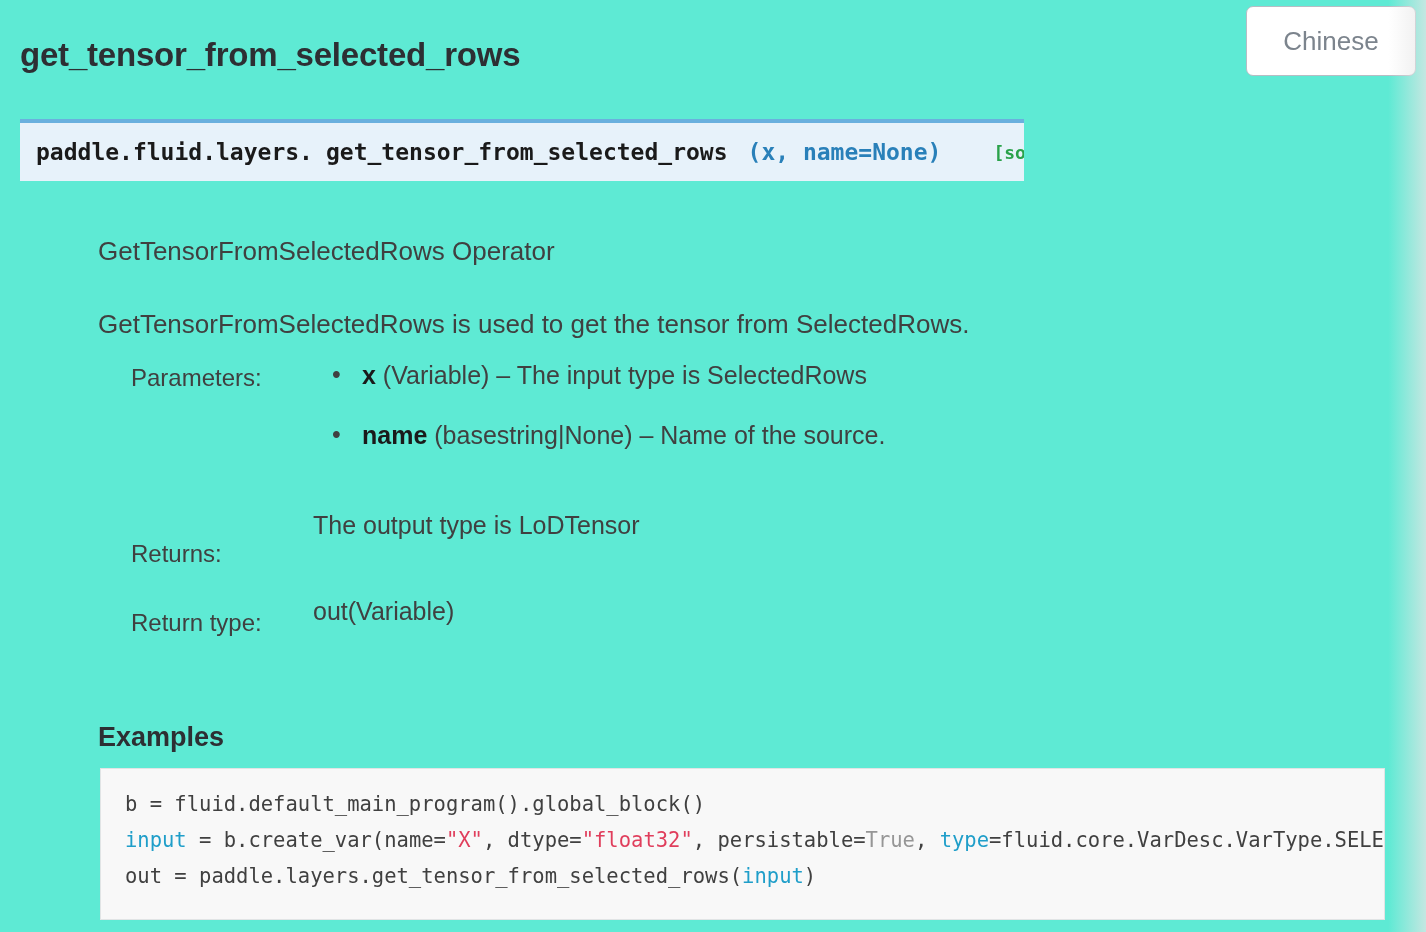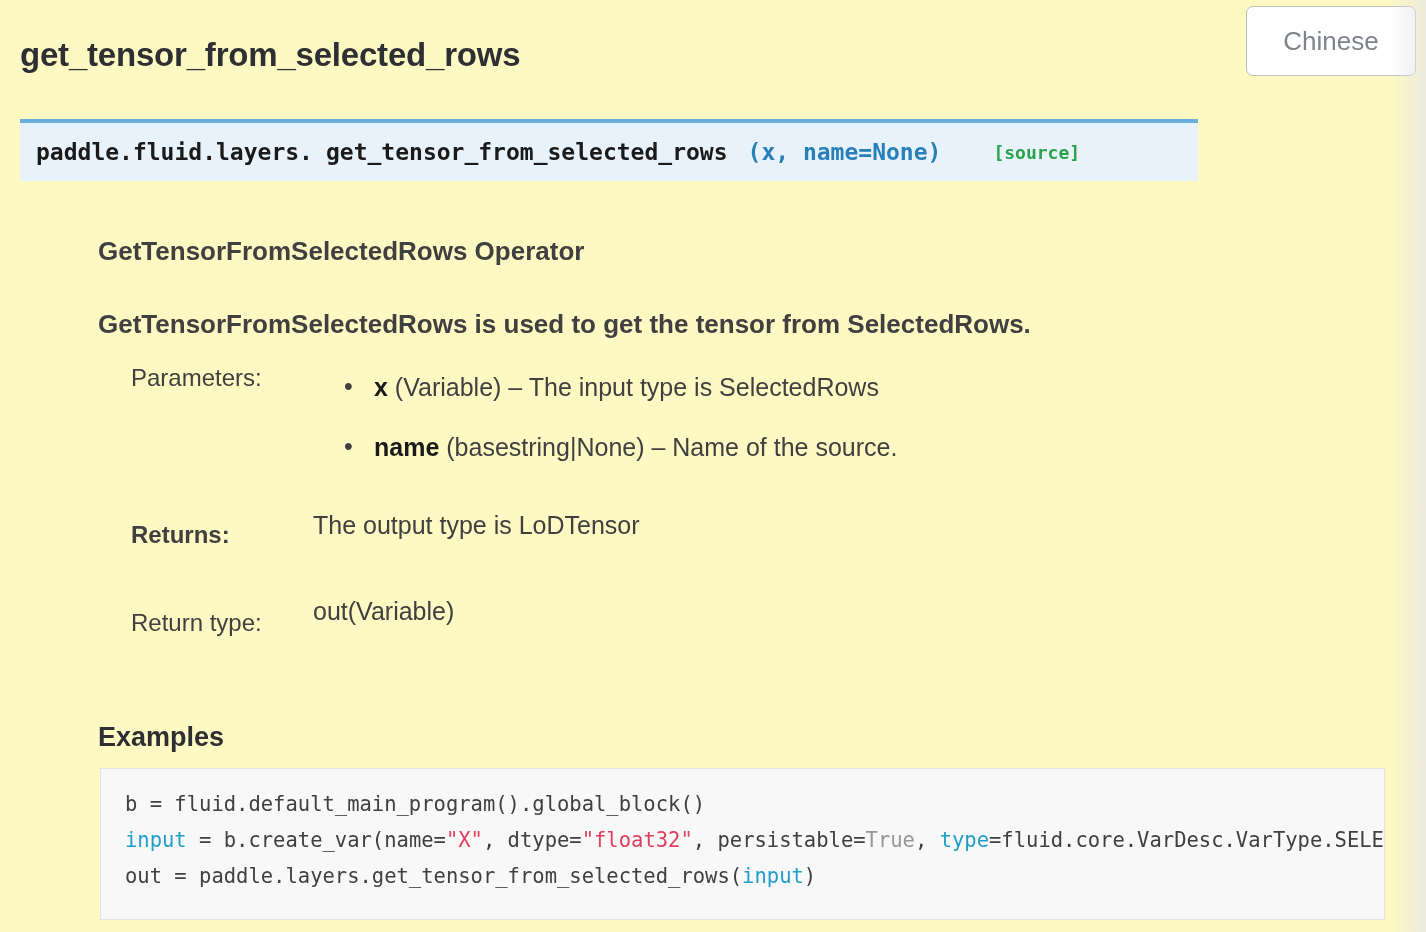--- a/index.html
+++ b/index.html
@@ -15,21 +15,21 @@
     color: #404040;
     overflow: hidden;
     position: relative;
   }
 
   
   #page {
     position: relative;
     width: 1426px;
     height: 932px;
-    background: #fef9c3;
+    background: #5eead4;
     overflow: hidden;
   }
 
   
   #right-edge-shadow {
     position: absolute;
     top: 0;
     right: 0;
     width: 58px;
     height: 932px;
@@ -73,21 +73,21 @@
     justify-content: center;
     cursor: pointer;
     padding: 0;
   }
 
   
   #signature {
     position: absolute;
     left: 20px;
     top: 119px;
-    width: 1178px;
+    width: 1004px;
     height: 62px;
     background: #e7f2fa;
     border-top: 4px solid #6ab0de;
     padding: 0 16px;
     display: flex;
     align-items: center;
     white-space: nowrap;
     overflow: hidden;
   }
   .sig-mono {
@@ -109,49 +109,48 @@
   }
 
   
   .para {
     position: absolute;
     left: 98px;
     font-size: 26px;
     color: #404040;
     line-height: 1.2;
     white-space: nowrap;
-    font-weight: bold;
   }
   #para-1 { top: 210px; }
   #para-2 { top: 283px; }
 
   
   .field-label {
     position: absolute;
     left: 131px;
     font-size: 24px;
     color: #404040;
     white-space: nowrap;
   }
   .field-body {
     position: absolute;
     font-size: 25px;
     color: #404040;
     white-space: nowrap;
   }
 
   #lbl-parameters { top: 364px; }
-  #lbl-returns    { top: 521px; font-weight: bold; }
+  #lbl-returns    { top: 540px; }
   #lbl-returntype { top: 609px; }
 
   #params-list {
     position: absolute;
     left: 330px;
     top: 360px;
-    margin: 12px;
+    margin: 0;
     padding: 0;
     list-style: none;
   }
   #params-list li {
     position: relative;
     padding-left: 32px;
     font-size: 25px;
     line-height: 1.2;
     color: #404040;
     white-space: nowrap;

